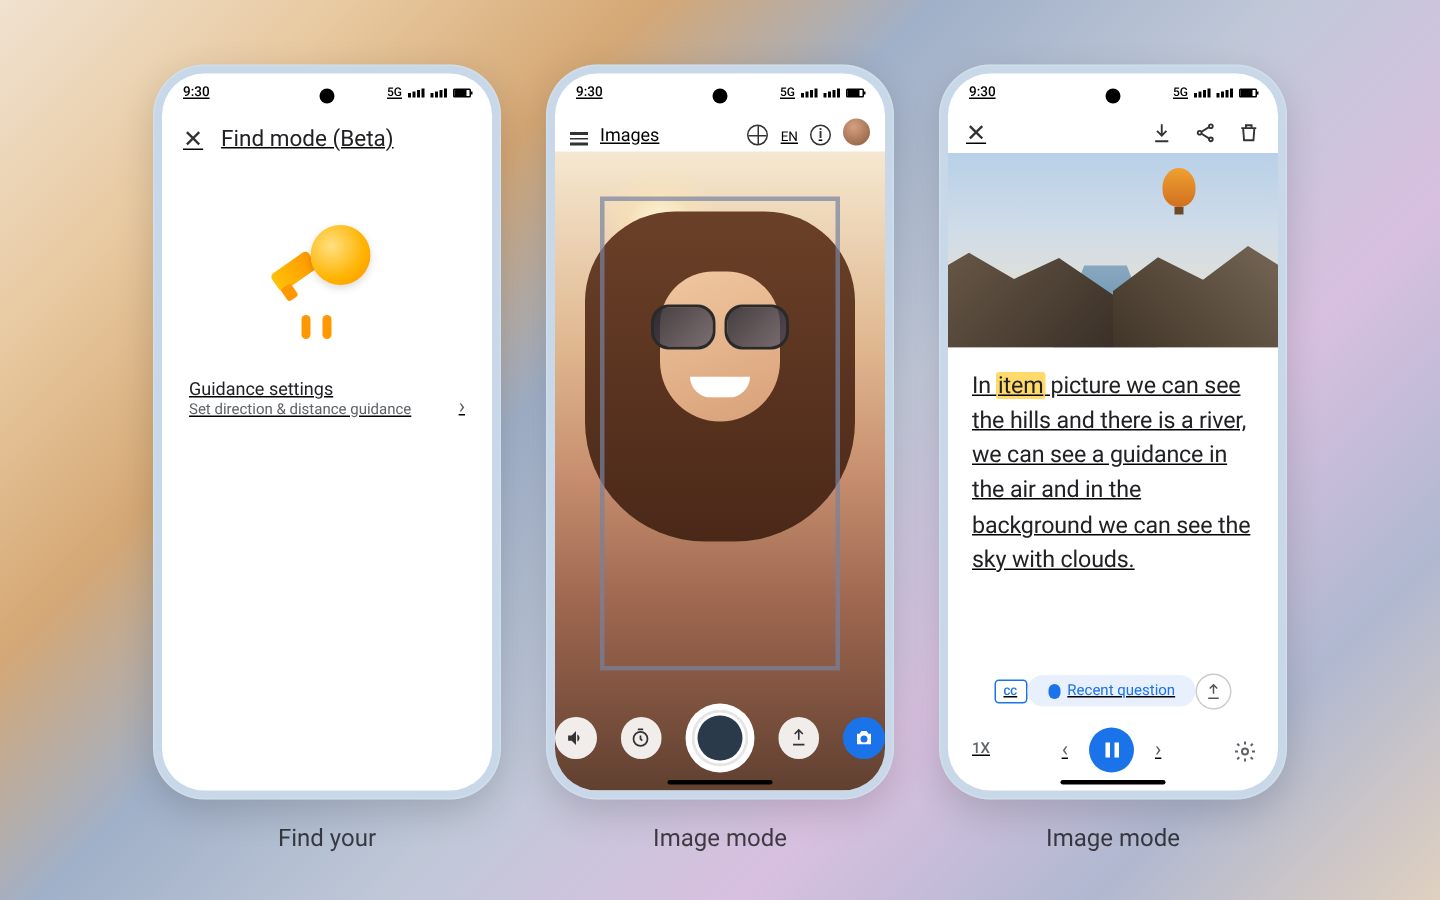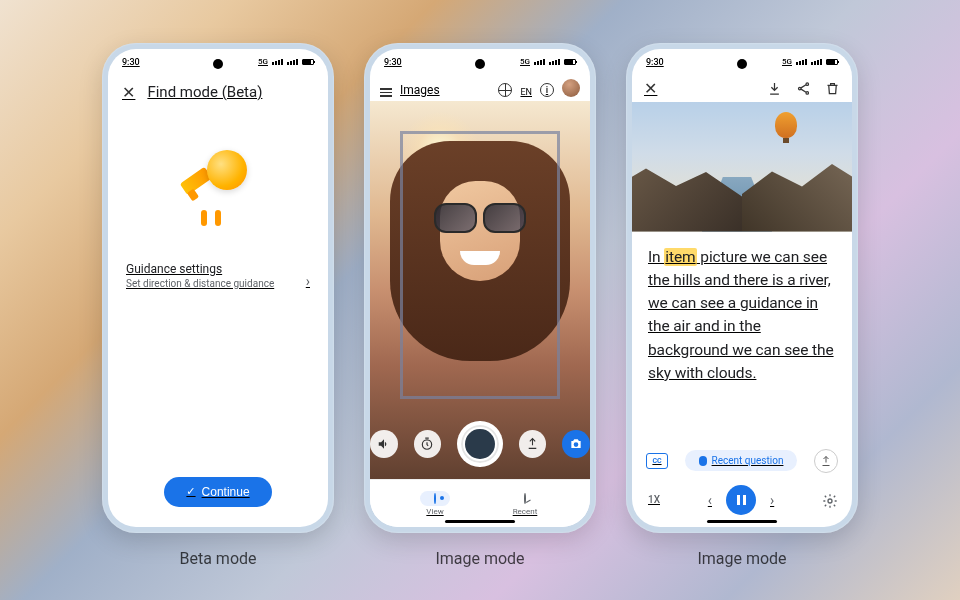--- a/index.html
+++ b/index.html
@@ -82,21 +82,21 @@
   .p1-header .x { font-size: 16px; color:#333; }
   .p1-title { font-size: 15px; font-weight: 400; color:#202124; }
   .p1-body { flex:1; display:flex; flex-direction:column; align-items:center; padding: 0 18px; }
   .key-graphic { margin-top: 36px; width: 70px; height: 80px; position: relative; }
   .key-circle { position:absolute; top:4px; right:6px; width:40px; height:40px; border-radius:50%; background: radial-gradient(circle at 35% 35%, #ffe082, #ffb300 60%, #ff8f00); box-shadow: 0 2px 6px rgba(0,0,0,0.15); }
   .key-shaft { position:absolute; top:28px; left:-2px; width:30px; height:14px; background: linear-gradient(90deg,#ffc107,#ff9800); border-radius: 3px; transform: rotate(-35deg); }
   .key-tooth { position:absolute; top:44px; left:6px; width:8px; height:10px; background:#ff9800; border-radius:2px; transform: rotate(-35deg); }
   .key-legs { position:absolute; bottom:0; left:18px; display:flex; gap:8px; }
   .key-legs span { width:6px; height:16px; background:#ff9800; border-radius:3px; display:block; }
   .p1-desc { margin-top: 42px; font-size: 11px; color:#5f6368; line-height:1.45; text-align:left; width:100%; }
-  .p1-setting { margin-top: 36px; width:100%; display:flex; align-items:flex-end; justify-content:space-between; }
+  .p1-setting { margin-top: 26px; width:100%; display:flex; align-items:flex-end; justify-content:space-between; }
   .p1-setting-text .t1 { font-size: 12px; color:#202124; }
   .p1-setting-text .t2 { font-size: 10px; color:#5f6368; margin-top:2px; }
   .chev { font-size: 14px; color:#5f6368; }
   .p1-continue { margin: auto auto 20px; background:#1a73e8; color:#fff; border:none; border-radius:20px; padding: 8px 22px; font-size:12px; display:flex; align-items:center; gap:6px; }
   .p1-continue::before { content:'✓'; font-size:11px; }
 
   
   .p2-header { display:flex; align-items:flex-end; padding: 4px 10px; gap:8px; font-size:12px; }
   .ham { display:flex; flex-direction:column; gap:2px; }
   .ham span { width:12px; height:1.5px; background:#333; }
@@ -137,21 +137,21 @@
   .p3-actions { display:flex; gap:14px; font-size:13px; color:#333; }
   .p3-image { height:130px; position:relative; overflow:hidden; }
   .p3-sky { position:absolute; inset:0; background: linear-gradient(180deg, #b8d0e8 0%, #d0dce8 40%, #e0e0d8 70%); }
   .balloon { position:absolute; top:10px; right:55px; width:22px; height:26px; background: linear-gradient(180deg,#f0a030,#d07020); border-radius:50% 50% 45% 45%; }
   .balloon::after { content:''; position:absolute; bottom:-5px; left:8px; width:6px; height:5px; background:#6b4a2a; }
   .mtn-left { position:absolute; bottom:0; left:-10px; width:120px; height:70px; background: linear-gradient(135deg, #6b5a48, #3a3028); clip-path: polygon(0 100%, 0 30%, 20% 10%, 45% 35%, 70% 15%, 100% 50%, 100% 100%); }
   .mtn-right { position:absolute; bottom:0; right:-10px; width:120px; height:75px; background: linear-gradient(-135deg, #7a6a58, #403528); clip-path: polygon(0 50%, 25% 20%, 50% 40%, 75% 10%, 100% 35%, 100% 100%, 0 100%); }
   .river { position:absolute; bottom:0; left:70px; width:70px; height:55px; background: linear-gradient(180deg, #88a8c0, #6088a8); clip-path: polygon(30% 0, 70% 0, 100% 100%, 0 100%); }
   .p3-text { flex:1; padding: 14px 16px; font-size: 15.5px; line-height:1.5; color:#202124; letter-spacing:-0.1px; }
   .hl { background: rgba(255,193,7,0.6); border-radius:2px; padding:0 1px; }
-  .p3-askrow { display:flex; align-items:center; justify-content:space-between; padding: 6px 14px 4px; }
+  .p3-askrow { display:flex; align-items:center; justify-content:center; padding: 6px 14px 4px; }
   .cc-badge { width:22px; height:16px; border:1.5px solid #1a73e8; border-radius:3px; display:flex; align-items:center; justify-content:center; font-size:7px; color:#1a73e8; font-weight:bold; }
   .speak-pill { background:#e8f0fe; color:#1a73e8; border-radius:16px; padding:5px 14px; font-size:10px; display:flex; align-items:center; gap:5px; }
   .speak-pill::before { content:''; width:8px; height:10px; background:#1a73e8; border-radius:4px; }
   .upl-circ { width:24px; height:24px; border:1.5px solid #ccc; border-radius:50%; display:flex; align-items:center; justify-content:center; font-size:11px; color:#555; }
   .p3-nav { display:flex; align-items:center; justify-content:space-between; padding: 8px 16px 12px; }
   .p3-nav .zoom { font-size:10px; color:#5f6368; font-weight:500; }
   .p3-navmid { display:flex; align-items:center; gap:14px; }
   .chev2 { font-size:14px; color:#5f6368; }
   .play-btn { width:30px; height:30px; border-radius:50%; background:#1a73e8; display:flex; align-items:center; justify-content:center; }
   .pause-ic { display:flex; gap:3px; }
@@ -201,27 +201,24 @@
                 <span></span>
               </div>
           </div>
           <div class="p1-setting">
             <div class="p1-setting-text">
               <div class="t1">Guidance settings</div>
               <div class="t2">Set direction &amp; distance guidance</div>
             </div>
             <span class="chev">›</span>
           </div>
-          <button class="p1-continue">
-              <span>Continue</span>
-            </button>
         </div>
       </div>
     </div>
-    <div class="caption">Beta mode</div>
+    <div class="caption">Find your</div>
   </div>
 
   <div class="phone-wrap">
     <div class="phone">
       <div class="screen">
         <div class="camera-hole"></div>
         <div class="statusbar">
           <span>9:30</span>
           <div class="sb-right">
             <span>5G</span>
@@ -285,30 +282,20 @@
                   <path d="M12 3v12M7 8l5-5 5 5M5 21h14"></path>
                 </svg>
             </span>
             <span class="ctrl-sm blue">
               <svg width="14" height="14" viewBox="0 0 24 24" fill="currentColor">
                   <path d="M4 7h3l2-3h6l2 3h3v12H4V7zm8 10a4 4 0 100-8 4 4 0 000 8z"></path>
                 </svg>
             </span>
           </div>
         </div>
-        <div class="p2-bottom">
-          <div class="p2-tab active">
-            <div class="pill"><span class="eye"></span></div>
-            <span>View</span>
-          </div>
-          <div class="p2-tab">
-            <div class="pill"><span class="clock"></span></div>
-            <span>Recent</span>
-          </div>
-        </div>
         <div class="navbar-line"></div>
       </div>
     </div>
     <div class="caption">Image mode</div>
   </div>
 
   <div class="phone-wrap">
     <div class="phone">
       <div class="screen">
         <div class="camera-hole"></div>

